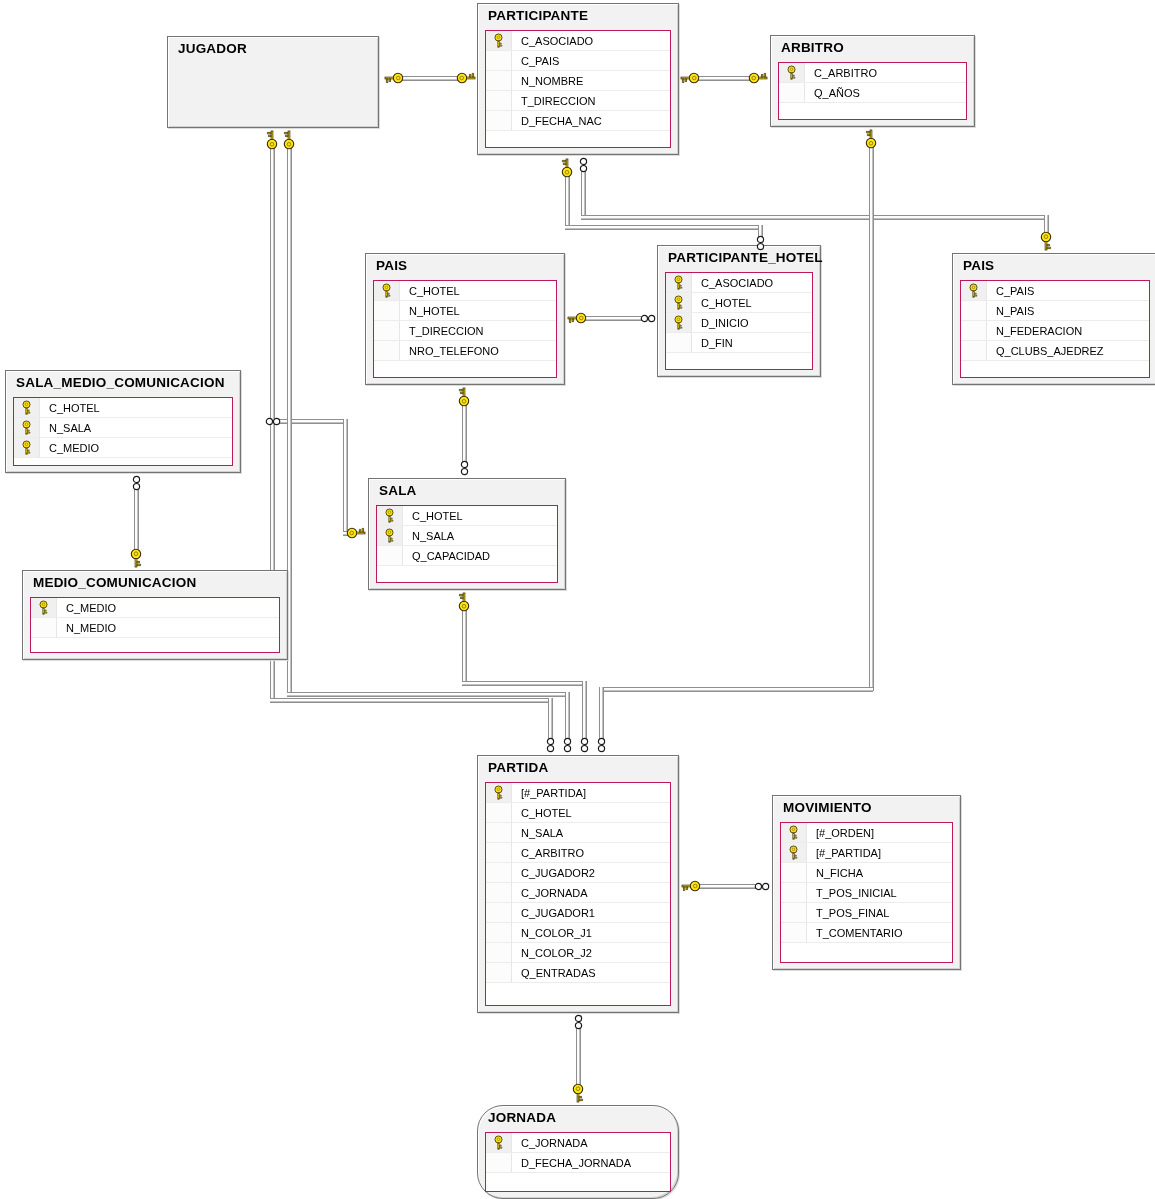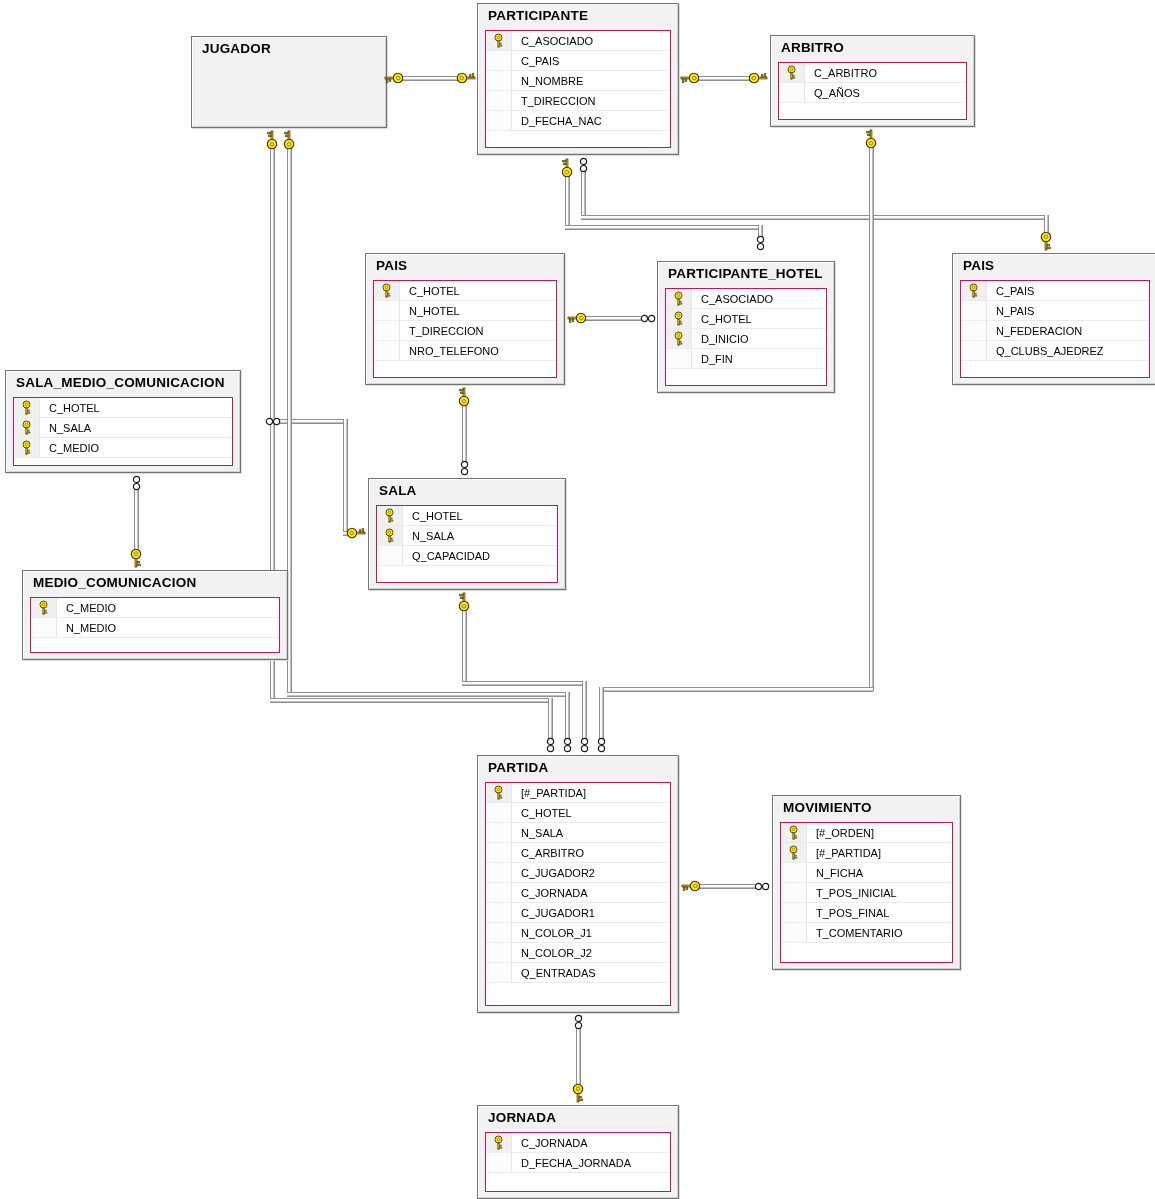--- a/index.html
+++ b/index.html
@@ -72,21 +72,21 @@
         <div class="tbl-row">
           <div class="icon-cell"></div>
           <div class="col-name">T_DIRECCION</div>
         </div>
         <div class="tbl-row">
           <div class="icon-cell"></div>
           <div class="col-name">D_FECHA_NAC</div>
         </div>
       </div>
     </div>
-    <div class="tbl" style="left: 191px; top: 36px; width: 196px; height: 92px;">
+    <div class="tbl" style="left: 167px; top: 36px; width: 212px; height: 92px;">
       <div class="tbl-title">JUGADOR</div>
     </div>
     <div class="tbl" style="left: 770px; top: 35px; width: 205px; height: 92px;">
       <div class="tbl-title">ARBITRO</div>
       <div class="tbl-panel">
         <div class="tbl-row key">
           <div class="icon-cell">
             <svg width="11" height="15" viewBox="0 0 14 20">
               <circle cx="7" cy="6" r="4.7" fill="#ffe312" stroke="#3a3000" stroke-width="1.1"></circle>
               <circle cx="7" cy="5.7" r="1.8" fill="none" stroke="#8a7a00" stroke-width="0.9"></circle>
@@ -123,21 +123,21 @@
         <div class="tbl-row">
           <div class="icon-cell"></div>
           <div class="col-name">T_DIRECCION</div>
         </div>
         <div class="tbl-row">
           <div class="icon-cell"></div>
           <div class="col-name">NRO_TELEFONO</div>
         </div>
       </div>
     </div>
-    <div class="tbl" style="left: 657px; top: 261px; width: 178px; height: 132px;">
+    <div class="tbl" style="left: 657px; top: 245px; width: 164px; height: 132px;">
       <div class="tbl-title">PARTICIPANTE_HOTEL</div>
       <div class="tbl-panel">
         <div class="tbl-row key">
           <div class="icon-cell">
             <svg width="11" height="15" viewBox="0 0 14 20">
               <circle cx="7" cy="6" r="4.7" fill="#ffe312" stroke="#3a3000" stroke-width="1.1"></circle>
               <circle cx="7" cy="5.7" r="1.8" fill="none" stroke="#8a7a00" stroke-width="0.9"></circle>
               <rect x="6.1" y="10.4" width="1.8" height="8.6" fill="#ffe312" stroke="#3a3000" stroke-width="0.8"></rect>
               <path d="M7.9 13.4 h2.7 v1.4 h-2.7 Z M7.9 16.2 h3.7 v1.4 h-3.7 Z" fill="#ffe312" stroke="#3a3000" stroke-width="0.8"></path>
             </svg>
@@ -377,21 +377,21 @@
         <div class="tbl-row">
           <div class="icon-cell"></div>
           <div class="col-name">T_POS_FINAL</div>
         </div>
         <div class="tbl-row">
           <div class="icon-cell"></div>
           <div class="col-name">T_COMENTARIO</div>
         </div>
       </div>
     </div>
-    <div class="tbl" style="left: 477px; top: 1105px; width: 202px; height: 94px;">
+    <div class="tbl" style="left: 477px; top: 1105px; width: 202px; height: 94px; border-radius: 26px;">
       <div class="tbl-title">JORNADA</div>
       <div class="tbl-panel">
         <div class="tbl-row key">
           <div class="icon-cell">
             <svg width="11" height="15" viewBox="0 0 14 20">
               <circle cx="7" cy="6" r="4.7" fill="#ffe312" stroke="#3a3000" stroke-width="1.1"></circle>
               <circle cx="7" cy="5.7" r="1.8" fill="none" stroke="#8a7a00" stroke-width="0.9"></circle>
               <rect x="6.1" y="10.4" width="1.8" height="8.6" fill="#ffe312" stroke="#3a3000" stroke-width="0.8"></rect>
               <path d="M7.9 13.4 h2.7 v1.4 h-2.7 Z M7.9 16.2 h3.7 v1.4 h-3.7 Z" fill="#ffe312" stroke="#3a3000" stroke-width="0.8"></path>
             </svg>

